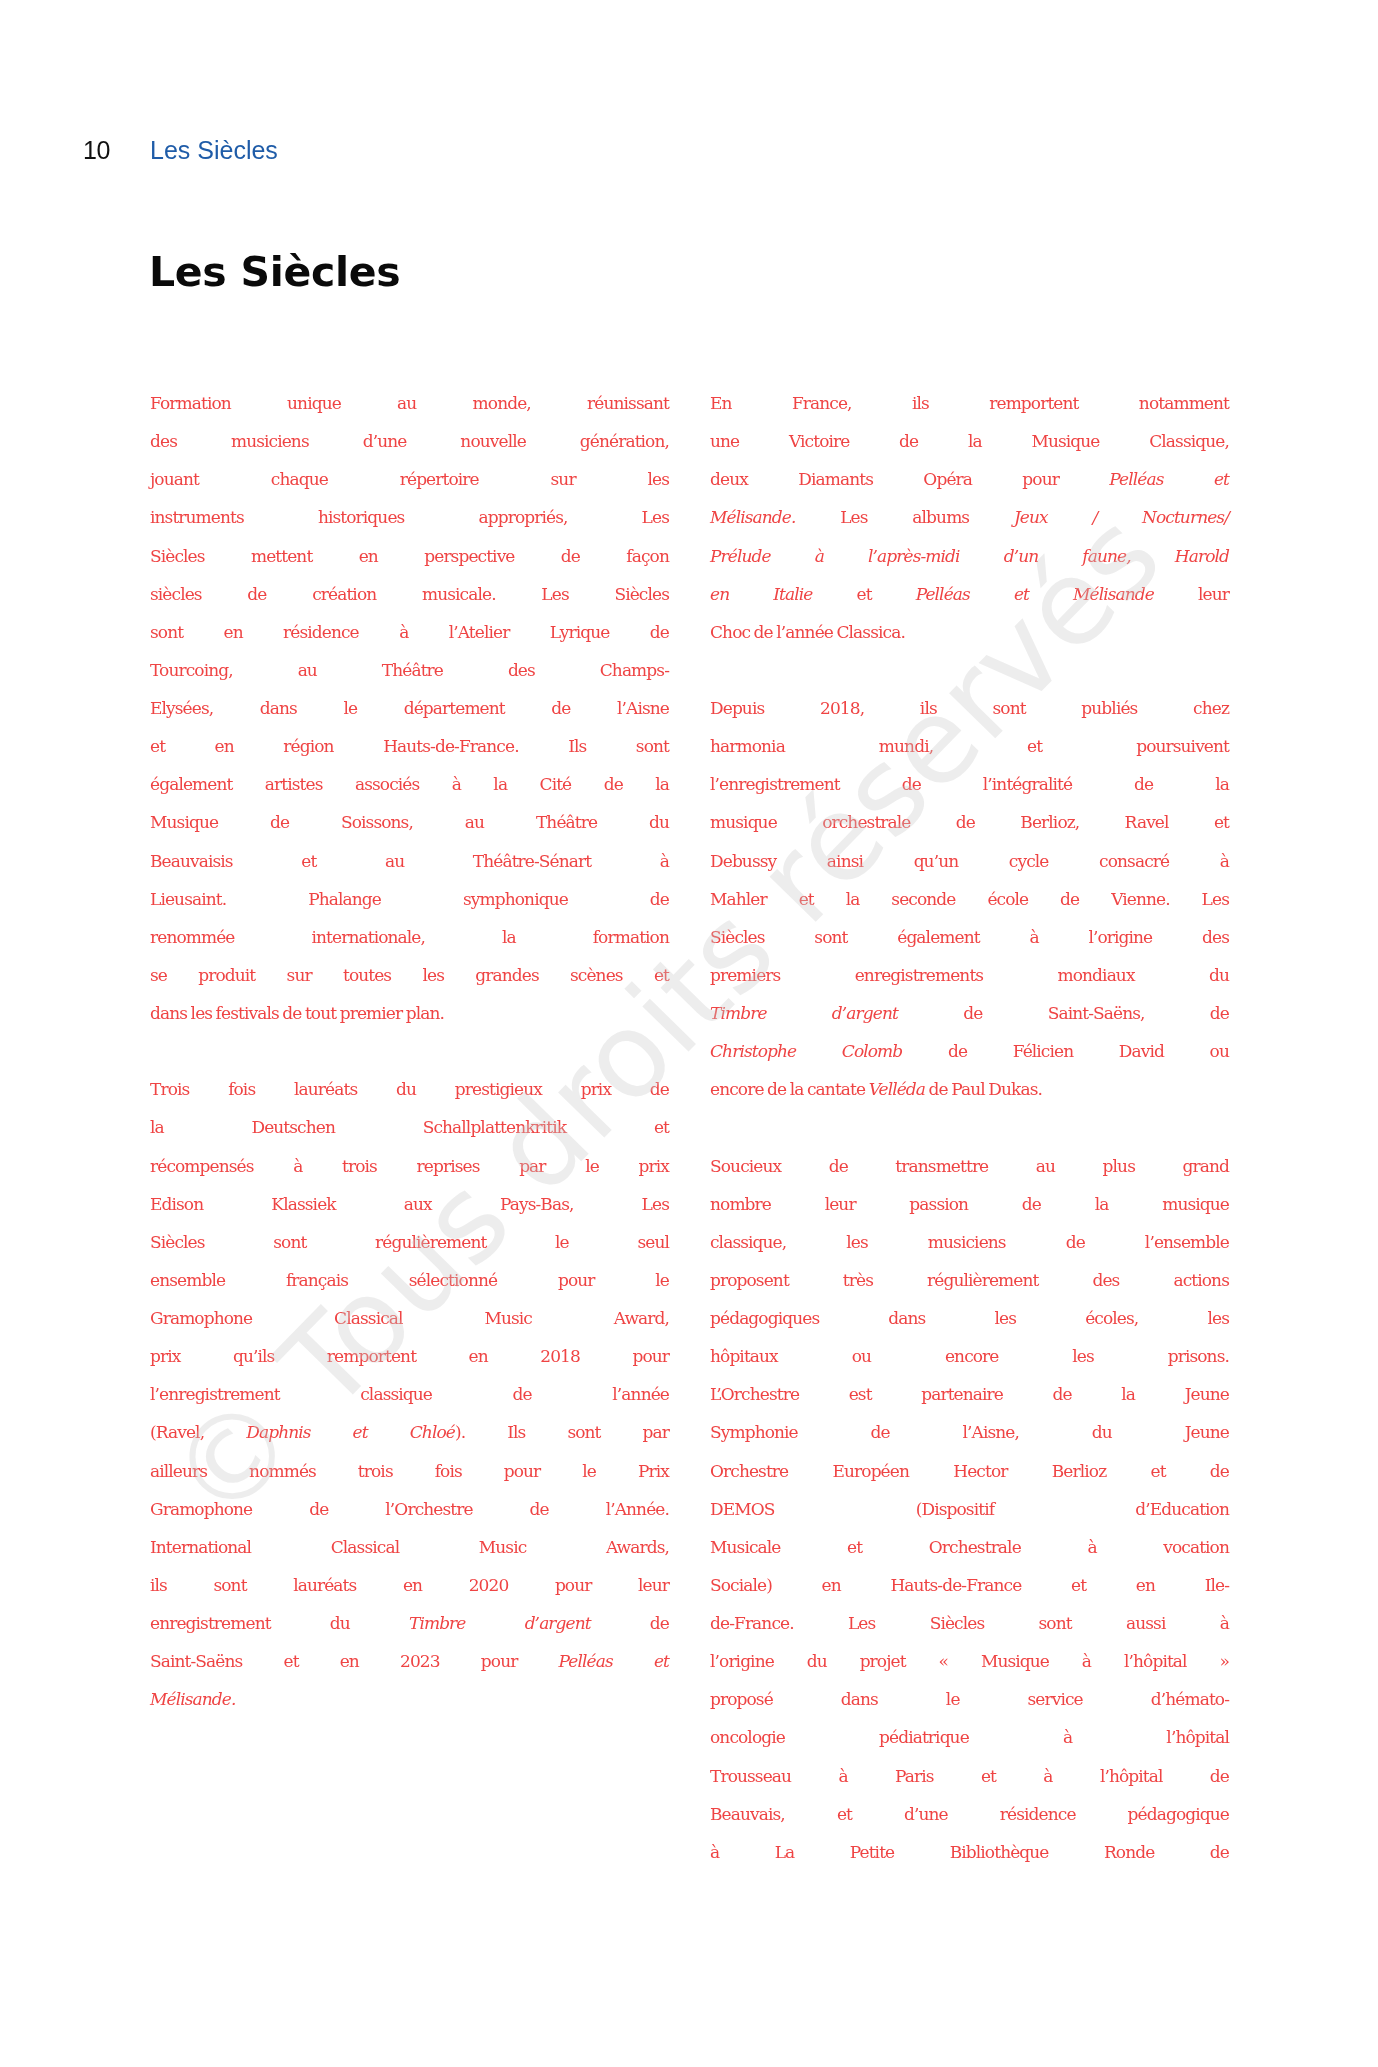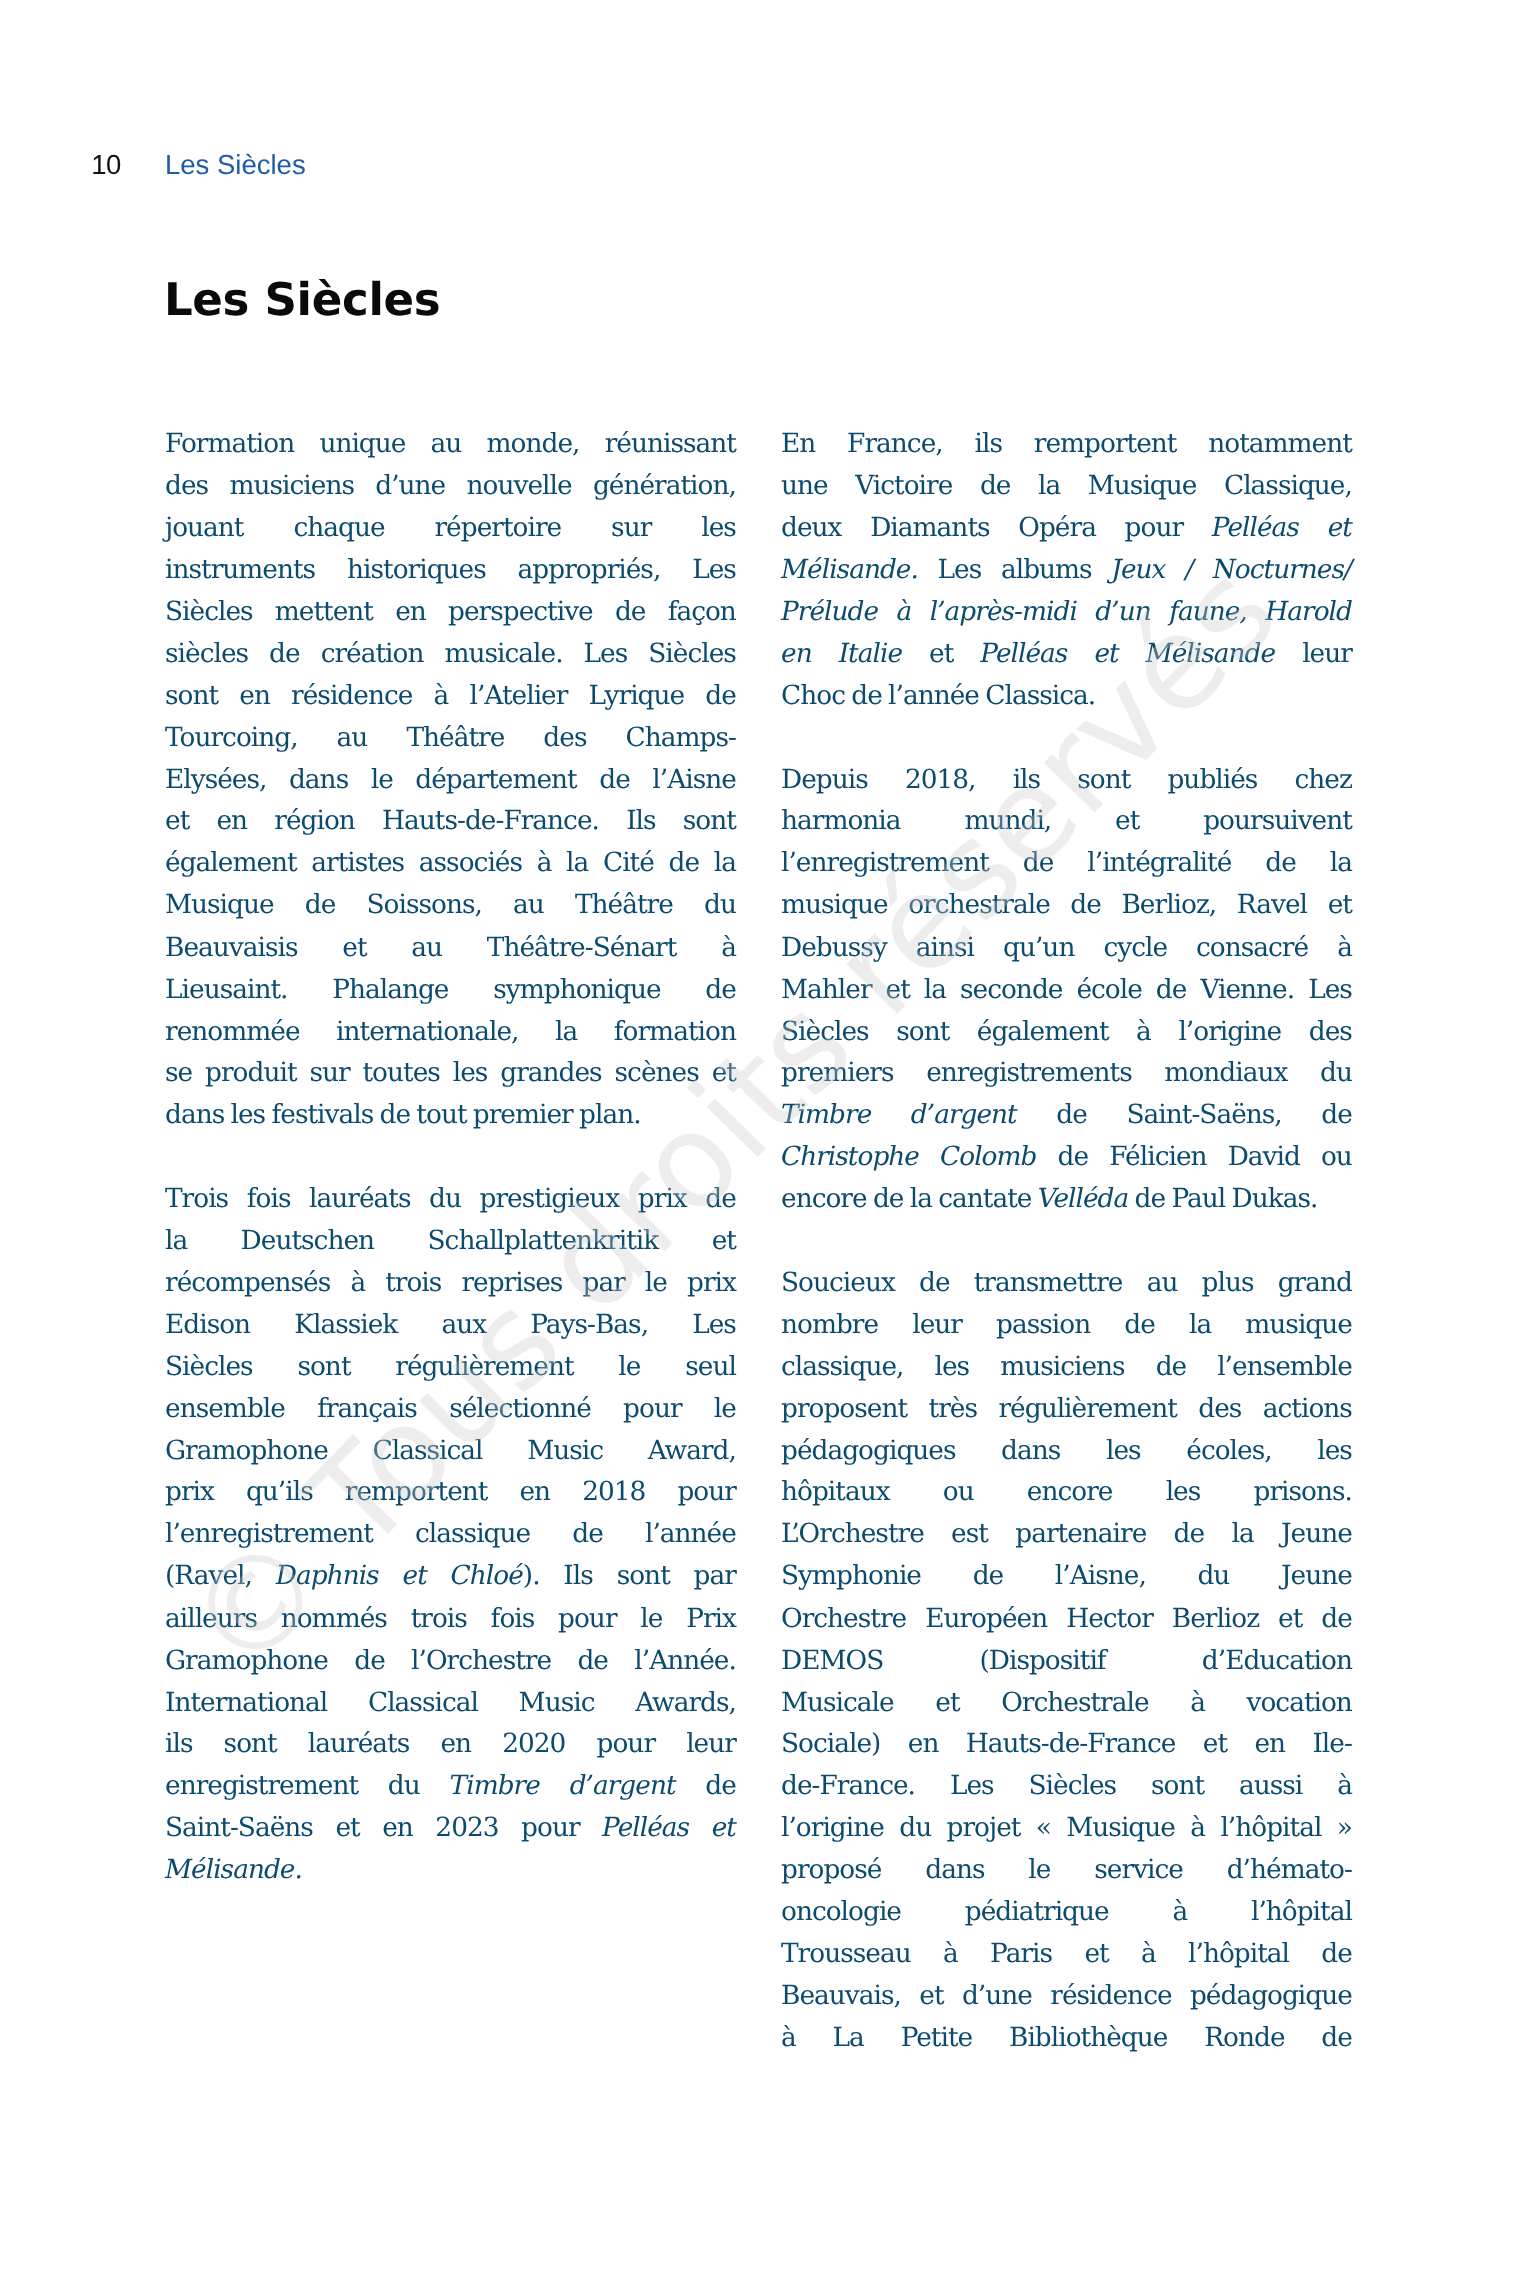--- a/index.html
+++ b/index.html
@@ -8,21 +8,21 @@
 
   .running-header { position: absolute; top: 124px; left: 83px; height: 30px; display: flex; align-items: baseline;
     font-family: "Liberation Sans", sans-serif; font-size: 25px; }
   .page-number { color: #111; width: 67px; letter-spacing: -0.5px; }
   .header-title { color: #1f5ca8; }
 
   .article-title { position: absolute; left: 149px; top: 236px; margin: 0;
     font-family: "DejaVu Sans", sans-serif; font-weight: bold; font-size: 41px; color: #0a0a0a; letter-spacing: -0.3px; }
 
   .column { position: absolute; top: 372px; width: 519px;
-    font-family: "DejaVu Serif", serif; font-size: 24px; color: #0c4a6e; }
+    font-family: "DejaVu Serif", serif; font-size: 17px; color: #ef4444; }
   .col-left { left: 150px; }
   .col-right { left: 710px; }
   .line { height: 38.14px; line-height: 38.14px; white-space: nowrap; text-align: justify; text-align-last: justify;
     letter-spacing: -0.9px; word-spacing: -1px; overflow: visible; }
   .line.last { text-align-last: left; }
   .line.blank { }
   .it { font-style: italic; }
 
   .watermark { position: absolute; left: 665px; top: 1005px; transform: translate(-50%, -50%) rotate(-45.6deg);
     font-family: "DejaVu Sans", sans-serif; font-size: 118px; color: rgba(200,200,200,0.33); white-space: nowrap;

